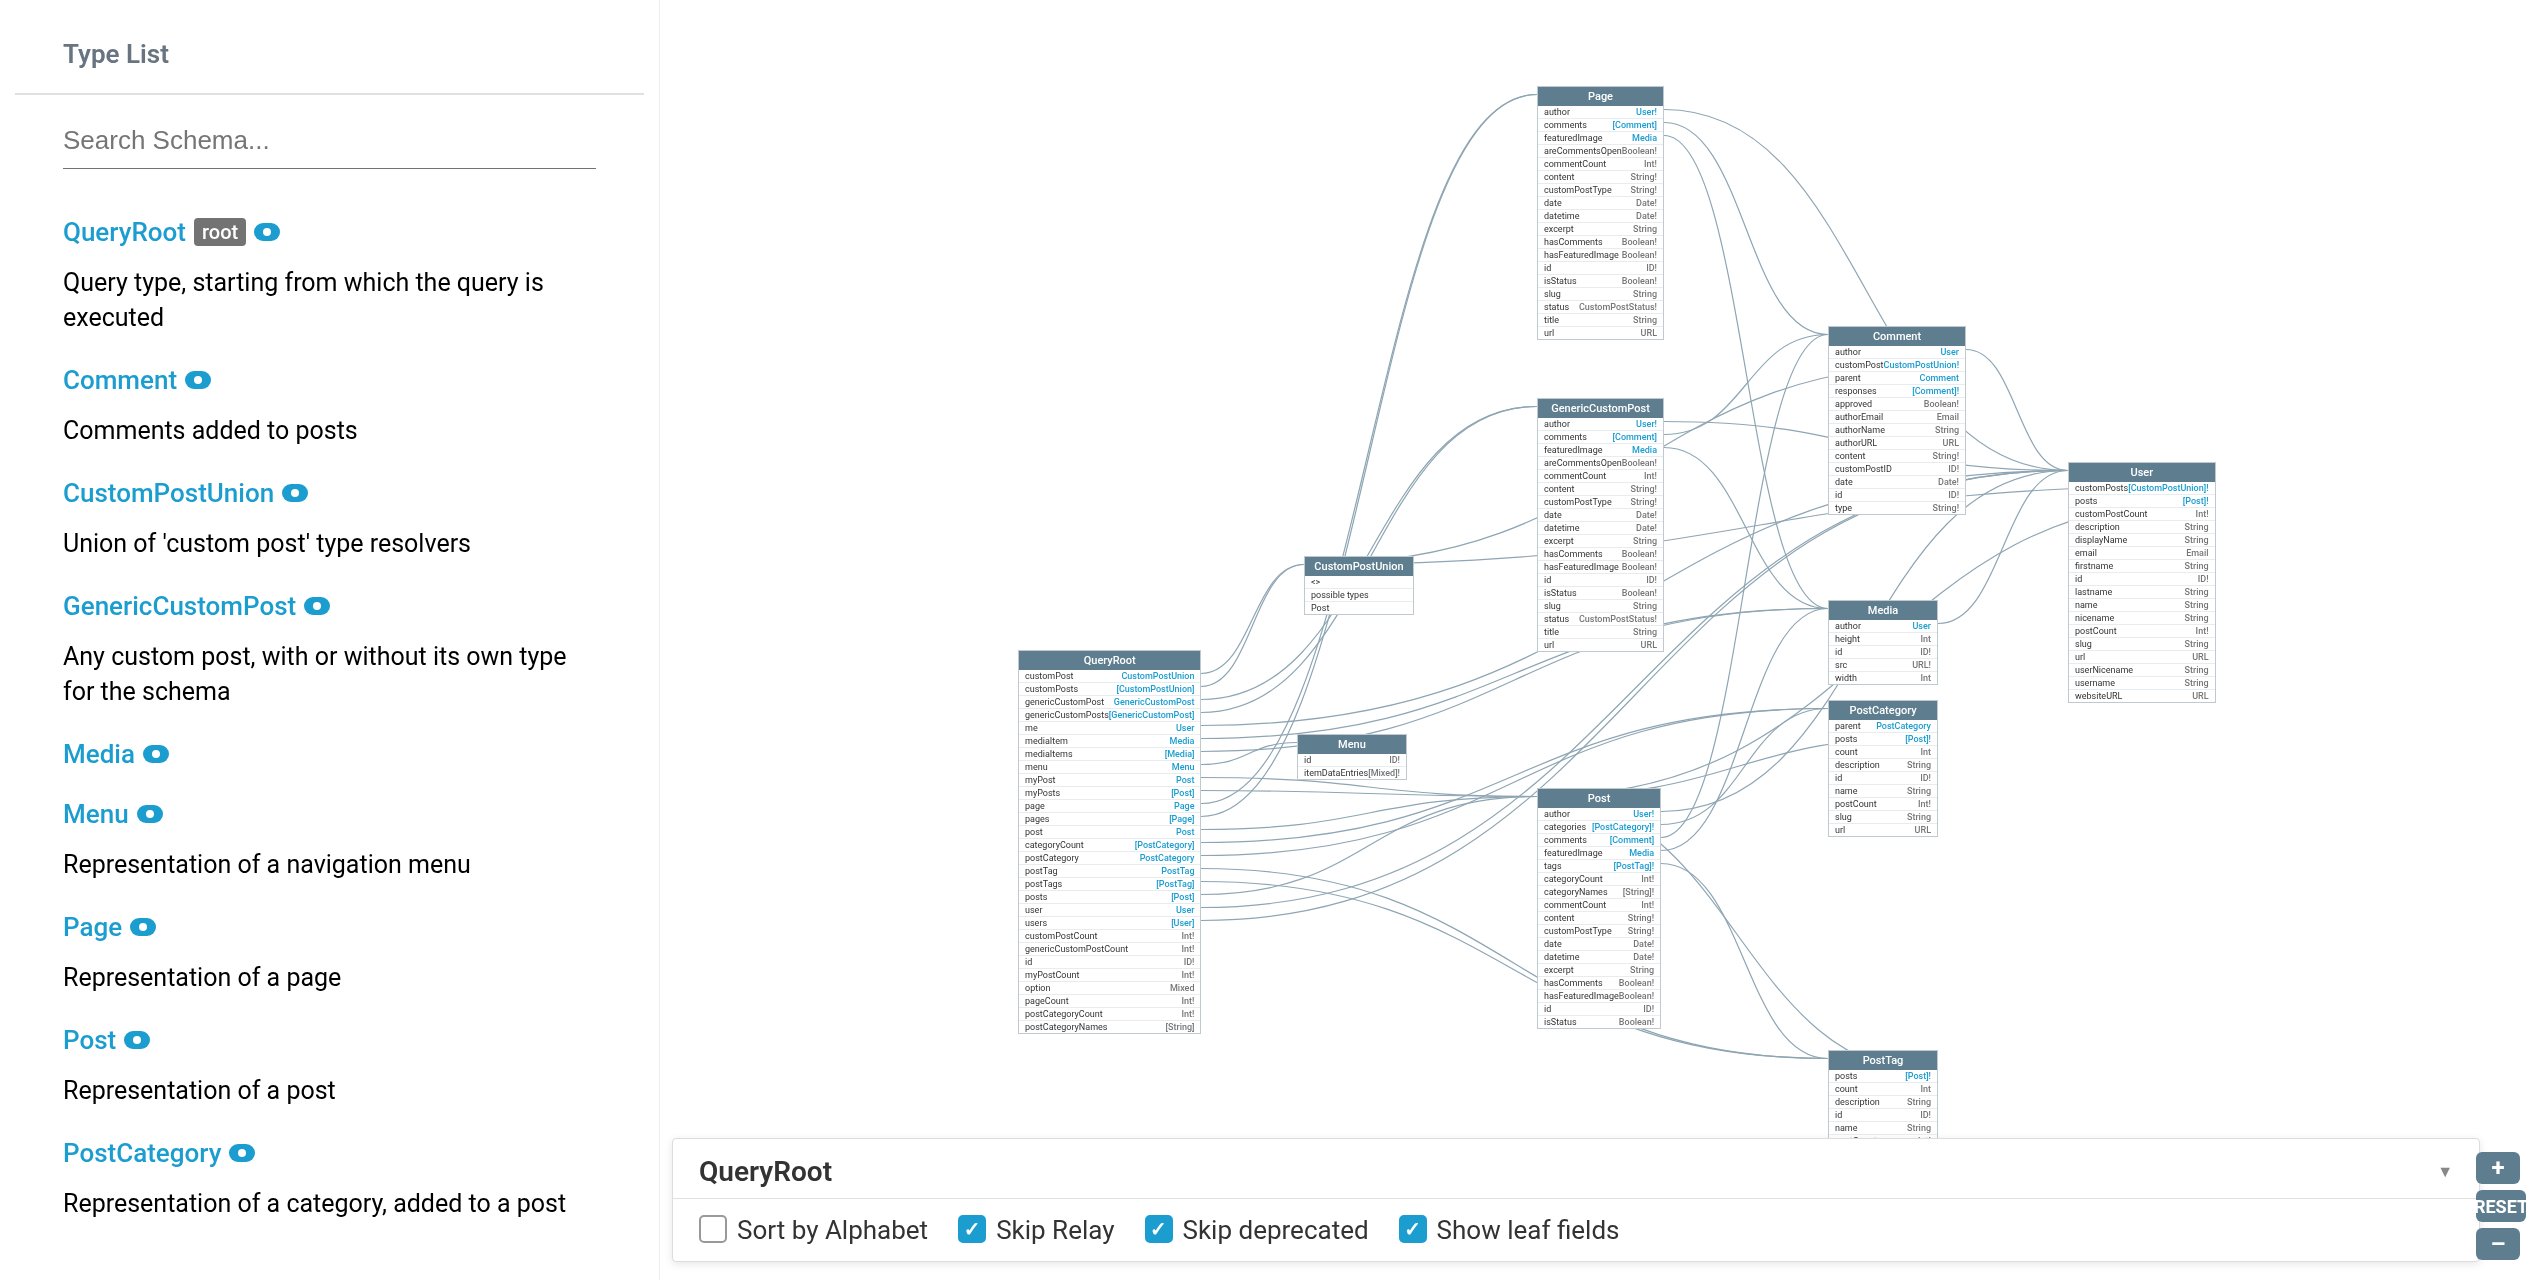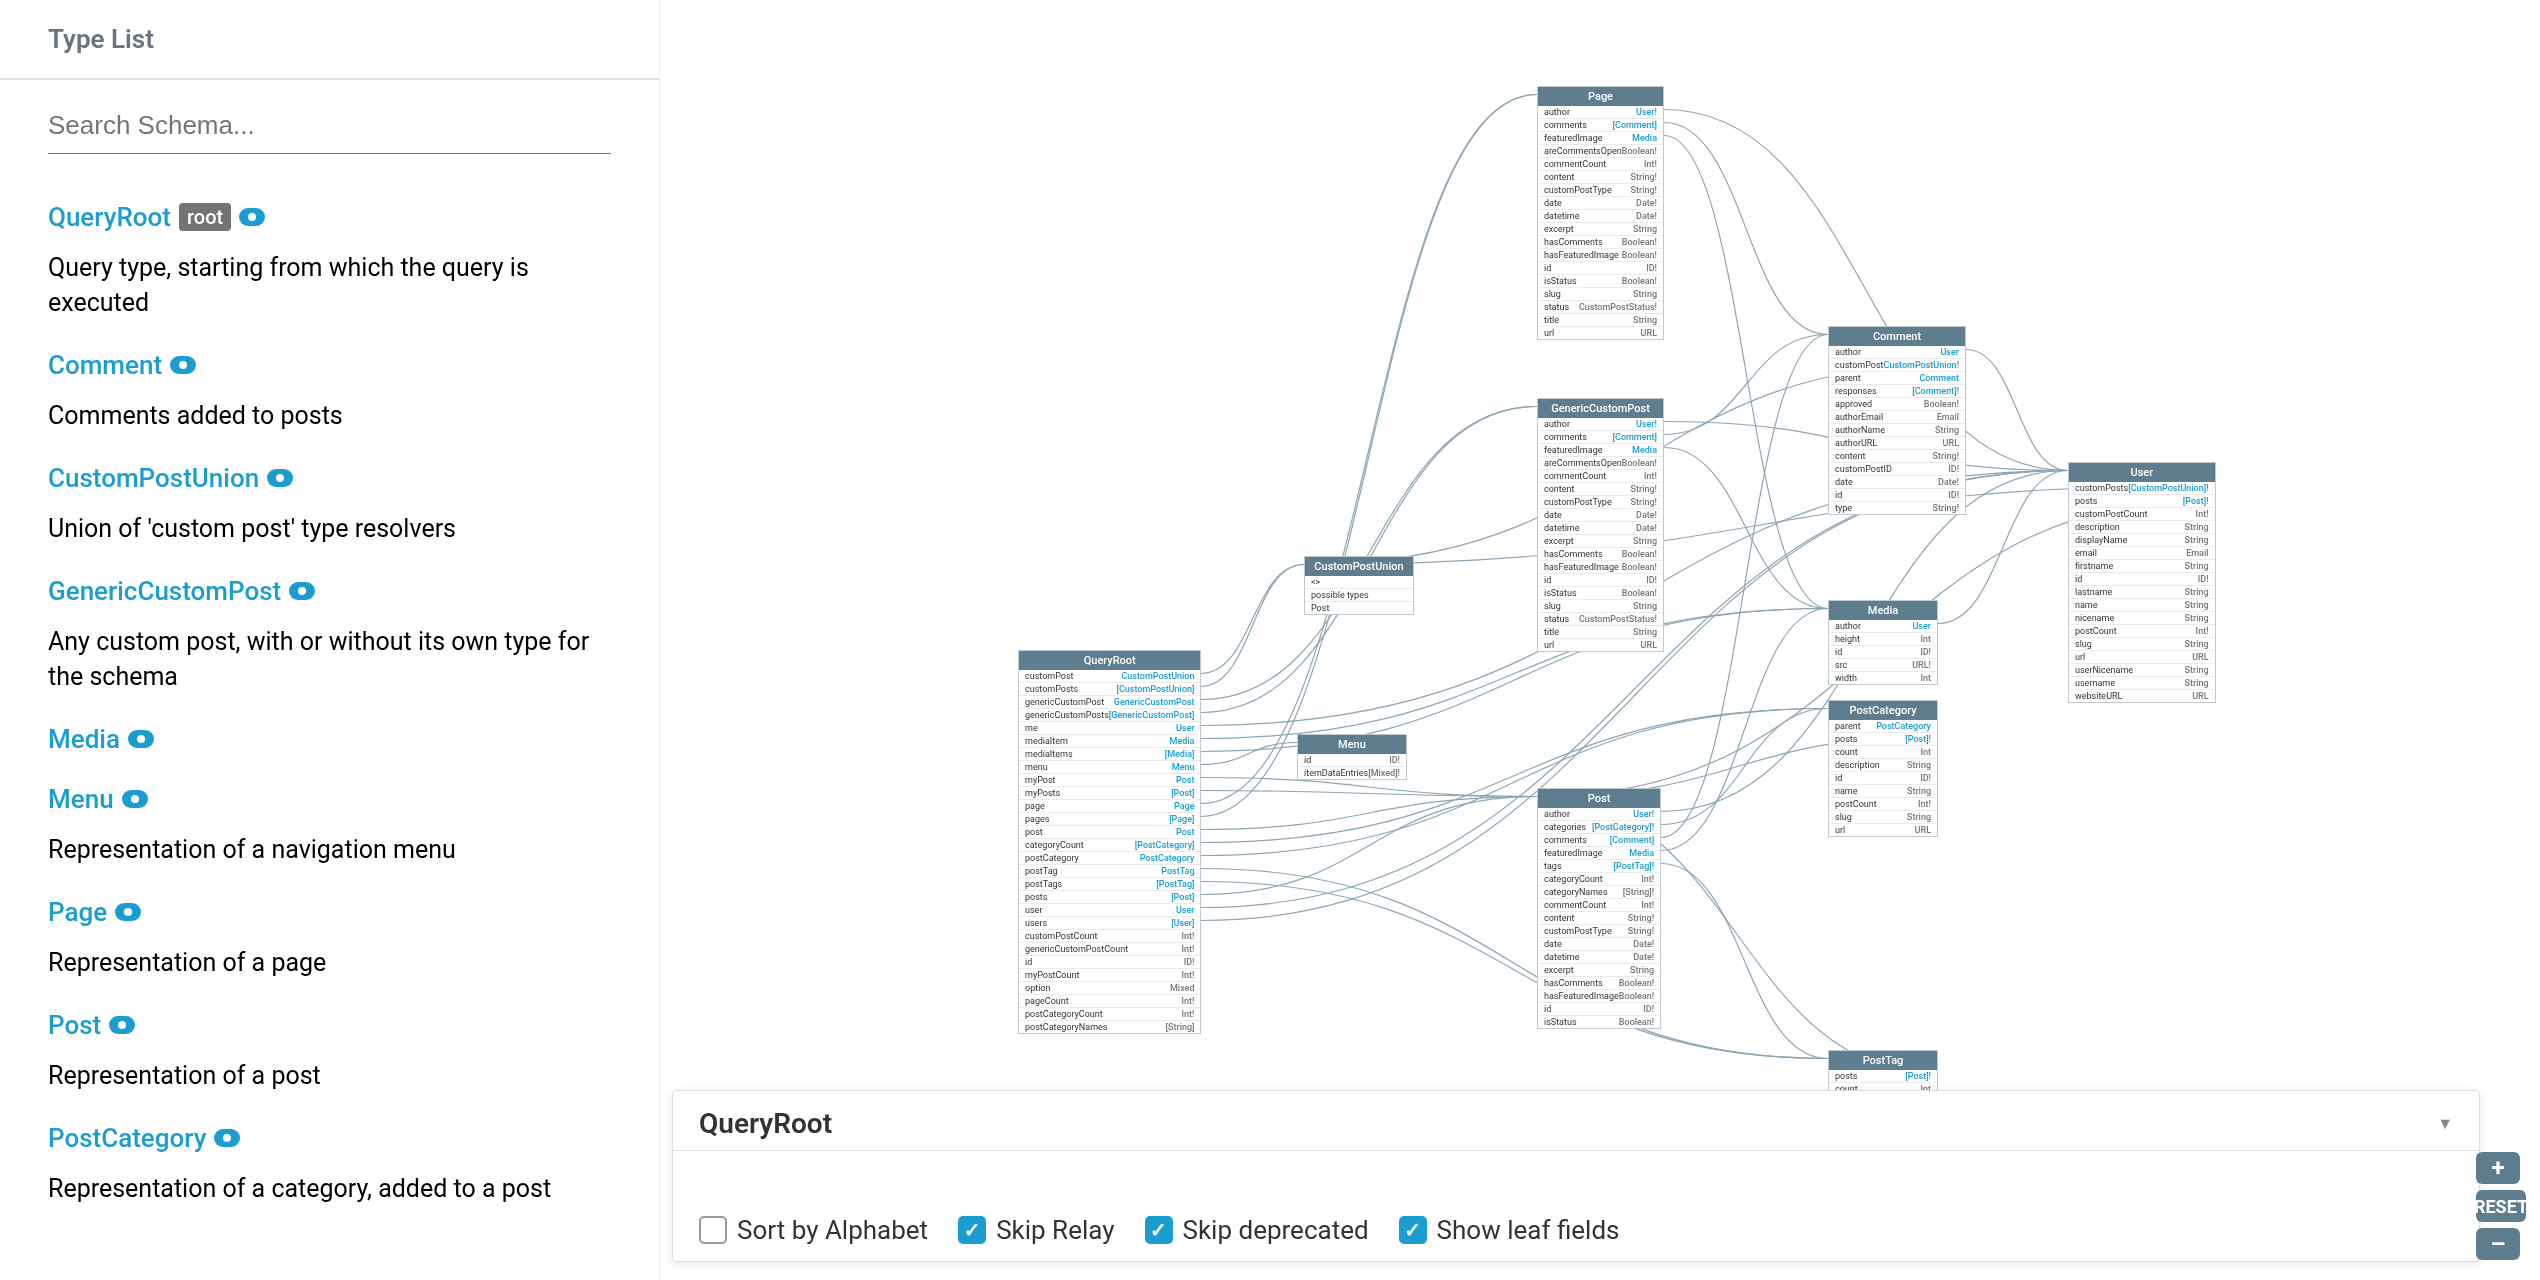--- a/index.html
+++ b/index.html
@@ -8,21 +8,21 @@
       background: #fff;
       display: flex;
       width: 2540px;
       height: 1280px;
       overflow: hidden;
     }
     .sidebar {
       width: 660px;
       background: #fff;
       border-right: 1px solid #eee;
-      padding: 0;
+      padding: 15px;
       overflow-y: auto;
     }
     .sidebar-header {
       padding: 24px 48px;
       border-bottom: 2px solid #e0e0e0;
     }
     .sidebar-header h2 {
       font-size: 26px;
       font-weight: 600;
       color: #68747f;
@@ -129,21 +129,21 @@
     .controls-header {
       display: flex;
       justify-content: space-between;
       align-items: center;
       padding: 16px 26px 10px;
       border-bottom: 1px solid #e0e0e0;
     }
     .controls-title { font-size: 28px; font-weight: 600; color: #333; }
     .dropdown-arrow { color: #888; font-size: 16px; }
     .controls-options { display: flex; gap: 30px; padding: 16px 26px; }
-    .option { display: flex; align-items: center; gap: 10px; font-size: 26px; color: #333; margin-top: 48px; }
+    .option { display: flex; gap: 10px; font-size: 26px; color: #333; }
     .checkbox {
       width: 28px; height: 28px;
       border: 2px solid #999;
       border-radius: 5px;
       display: flex;
       justify-content: center;
       align-items: center;
     }
     .checkbox.checked { background: #1b9dd0; border-color: #1b9dd0; }
     .checkbox.checked::after { content: '✓'; color: #fff; font-size: 20px; font-weight: bold; }

